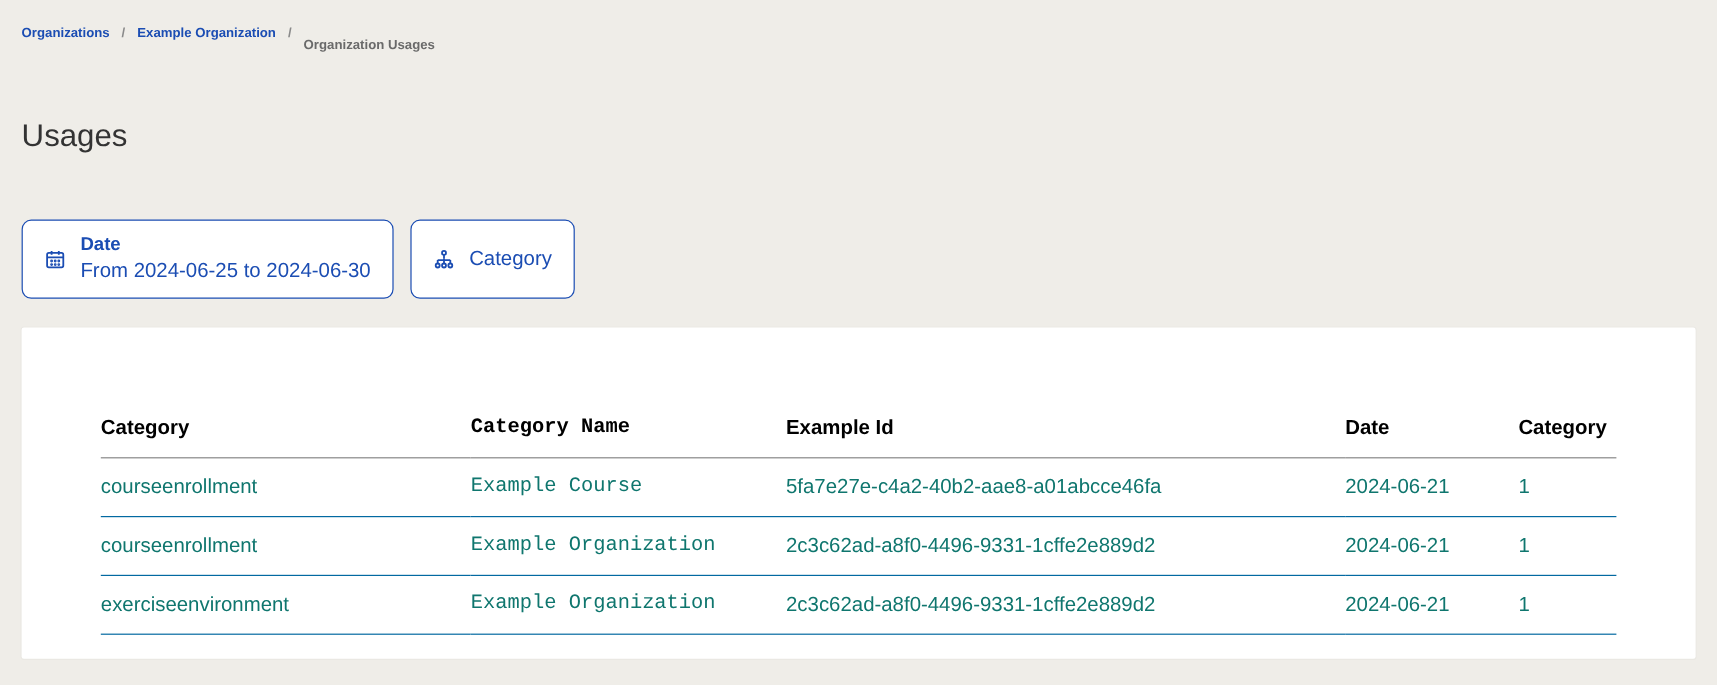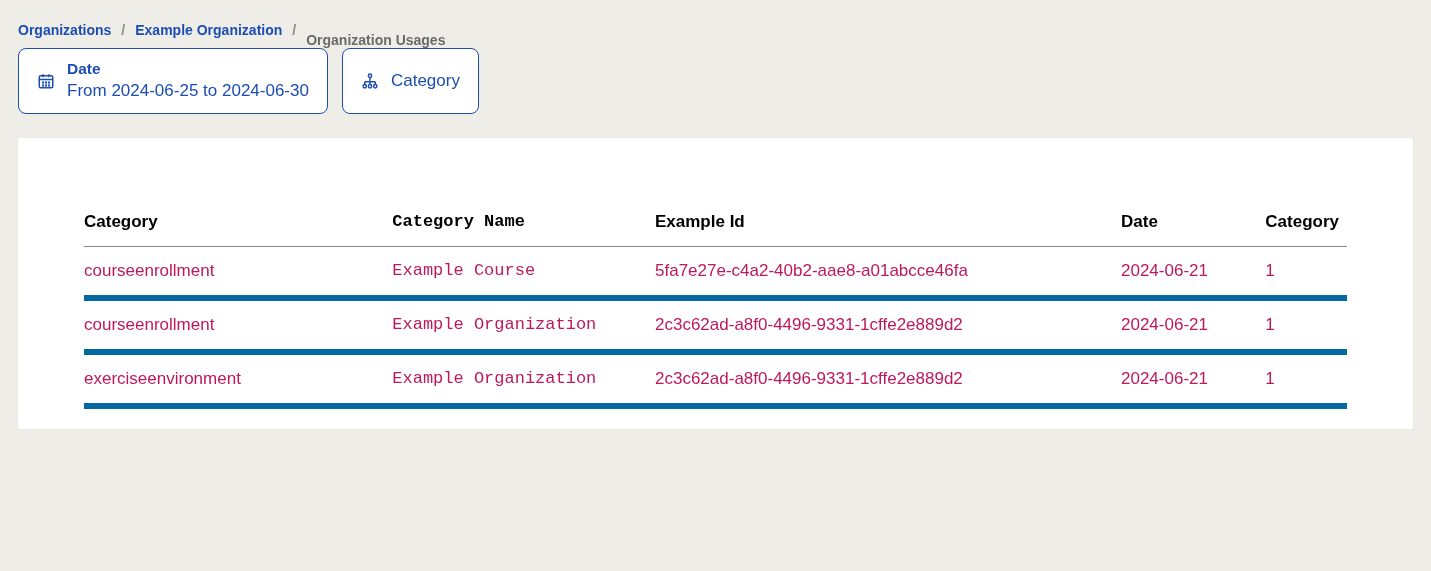--- a/index.html
+++ b/index.html
@@ -9,21 +9,21 @@
     font-family: Arial, Helvetica, sans-serif;
     background: #efede8;
     color: #202020;
     overflow: hidden;
   }
   .page { padding: 8px 18px 0 18px; }
   .breadcrumb {
     display: flex;
     align-items: center;
     gap: 10px;
-    font-size: 14px;
+    font-size: 11px;
     font-weight: 700;
     padding: 4px 0 0 0;
   }
   .breadcrumb a { color: #1b4db3; text-decoration: none; cursor: pointer; }
   .breadcrumb .sep { color: #8a8a8a; font-weight: 700; }
   .breadcrumb .current { color: #6a6a6a; font-weight: 700; margin-top: 20px; }
 
   .title {
     font-size: 26px;
     font-weight: 400;
@@ -80,42 +80,43 @@
   th {
     text-align: left;
     font-size: 17px;
     font-weight: 700;
     color: #000;
     padding: 12px 8px 14px 0;
     border-bottom: 1.5px solid #888;
   }
   td {
     font-size: 17px;
-    color: #be185d;
+    color: #0f766e;
     padding: 14px 8px 14px 0;
-    border-bottom: 6px solid #0369a1;
+    border-bottom: 1px solid #0369a1;
   }
   th.col-cat, td.col-cat { width: 314px; }
   th.col-name, td.col-name { width: 268px; font-family: Liberation Mono, monospace; }
   th.col-id, td.col-id { width: 480px; }
   th.col-date, td.col-date { width: 148px; }
   th.col-qty, td.col-qty { width: auto; }
 </style>
 </head>
 <body>
 
 <div class="page">
   <nav class="breadcrumb">
     <a>Organizations</a>
     <span class="sep">/</span>
     <a>Example Organization</a>
     <span class="sep">/</span>
     <span class="current">Organization Usages</span>
   </nav>
 
+  <h1 class="title">Usages</h1>
 
   <div class="filters">
     <div class="filter date">
       <span class="ico">
         <svg viewBox="0 0 24 24" width="18" height="18" fill="none" stroke="currentColor" stroke-width="2">
           <rect x="3" y="5" width="18" height="16" rx="2"></rect>
           <line x1="3" y1="10" x2="21" y2="10"></line>
           <line x1="8" y1="3" x2="8" y2="7"></line>
           <line x1="16" y1="3" x2="16" y2="7"></line>
           <circle cx="8" cy="14" r="0.6" fill="currentColor"></circle>

